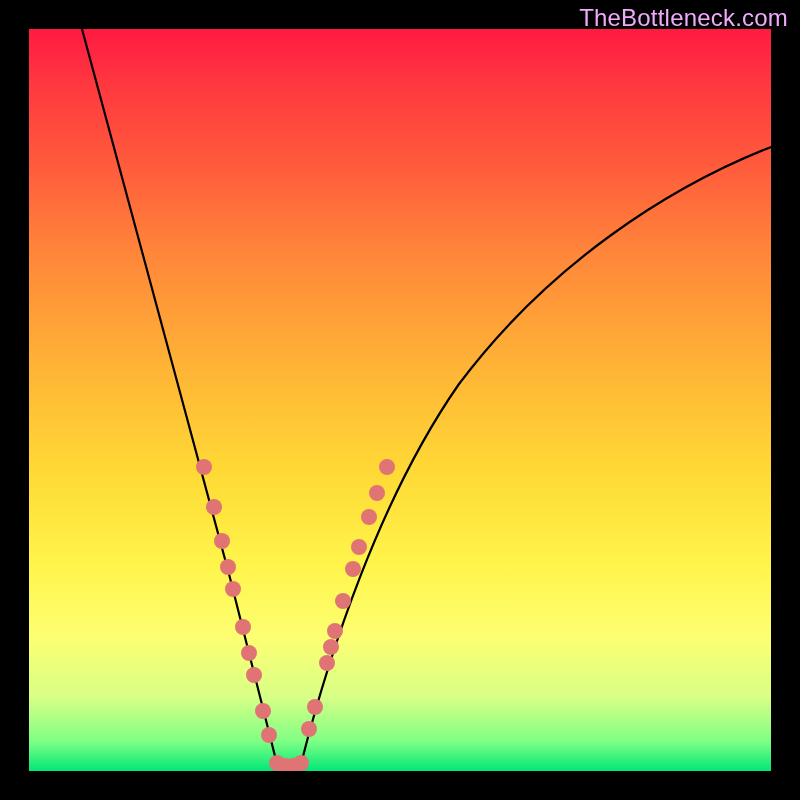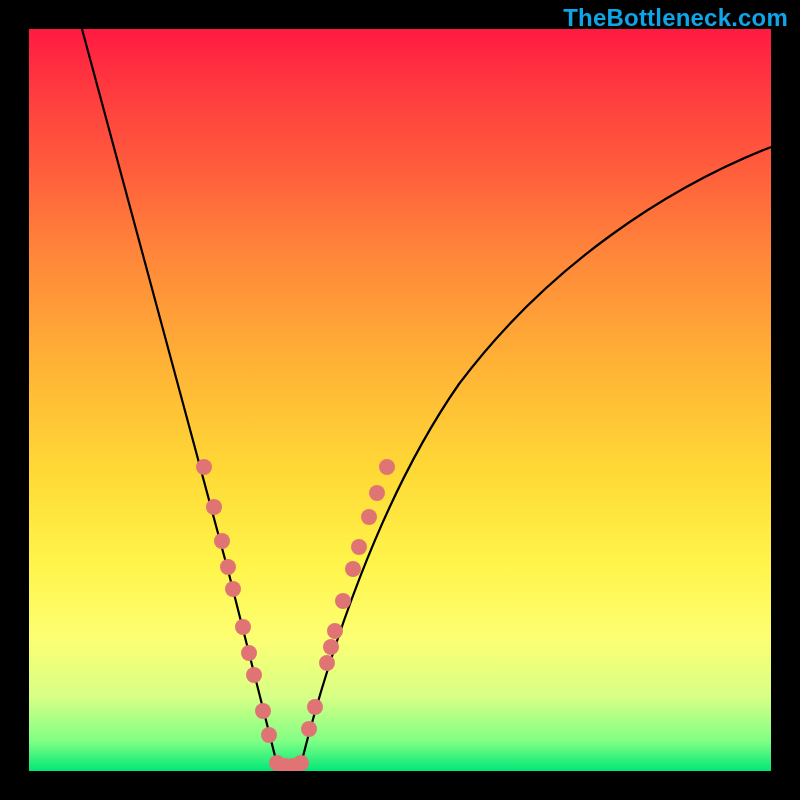--- a/index.html
+++ b/index.html
@@ -27,24 +27,24 @@
       #fff44a 72%,
       #fdff72 82%,
       #d8ff86 90%,
       #7fff84 96%,
       #00e777 100%);
   }
   .watermark {
     position: absolute;
     top: 4px;
     right: 12px;
-    color: #0ea5e9;
+    color: #f0abfc;
     font-size: 24px;
     letter-spacing: 0.2px;
-    font-weight: 700;
+    font-weight: 400;
   }
   svg.curves {
     position: absolute;
     left: 0;
     top: 0;
   }
   .dot {
     fill: #e07474;
     stroke: none;
   }

